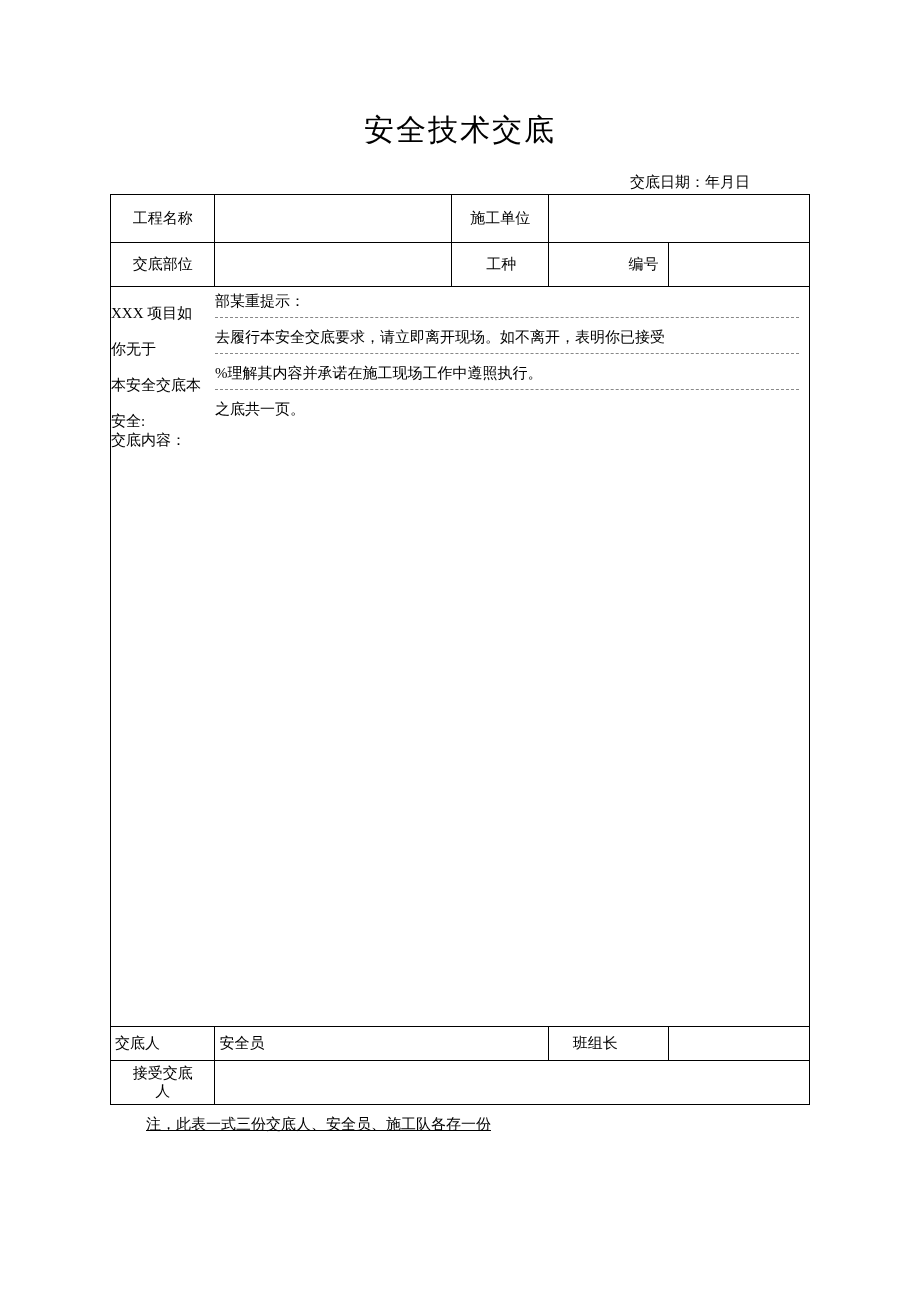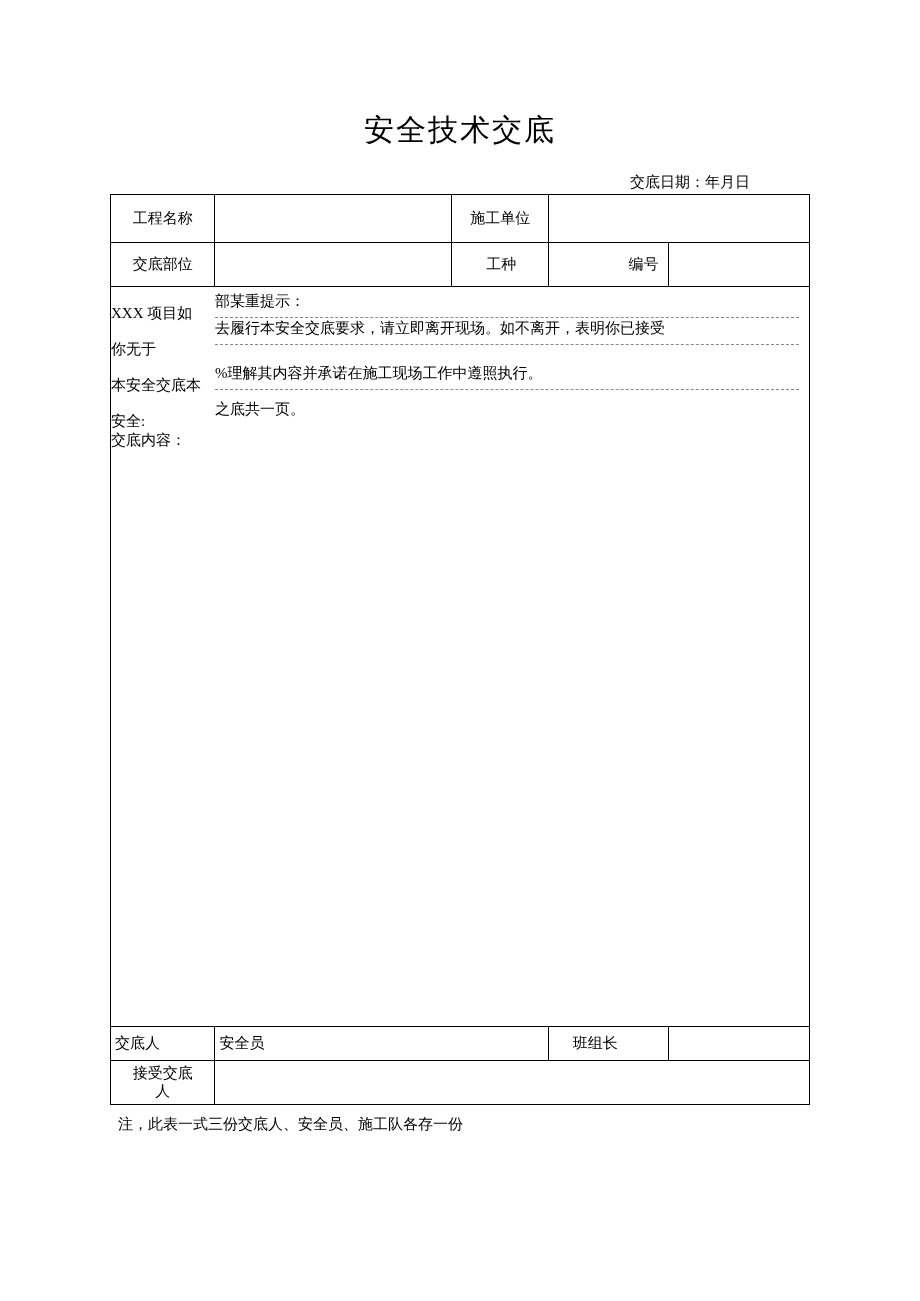--- a/index.html
+++ b/index.html
@@ -86,21 +86,22 @@
       height: 44px;
     }
     .footer-left-label {
       text-align: center;
       line-height: 18px;
       padding-top: 2px;
     }
     .note {
       font-size: 15px;
       margin-top: 10px;
-      margin-left: 8px;
+      margin-left: 36px;
+      text-decoration: underline;
     }
   </style>
 </head>
 <body>
 
 <div class="title">安全技术交底</div>
 <div class="date-line">交底日期：年月日</div>
 
 <table>
   <colgroup>
@@ -128,21 +129,21 @@
   </tr>
 
   <tr>
     <td colspan="5" class="body-cell">
       <div class="body-inner">
 
         <div class="left-col-text" style="top:12px">XXX 项目如</div>
         <div class="right-col-text" style="top:0px">部某重提示：</div>
 
         <div class="left-col-text" style="top:48px">你无于</div>
-        <div class="right-col-text" style="top:27px">去履行本安全交底要求，请立即离开现场。如不离开，表明你已接受</div>
+        <div class="right-col-text" style="top:36px">去履行本安全交底要求，请立即离开现场。如不离开，表明你已接受</div>
 
         <div class="left-col-text" style="top:84px">本安全交底本</div>
         <div class="right-col-text" style="top:72px">%理解其内容并承诺在施工现场工作中遵照执行。</div>
 
         <div class="left-col-text" style="top:120px">安全:</div>
         <div class="right-col-text" style="top:108px;border-bottom:none">之底共一页。</div>
 
         <div class="content-label">交底内容：</div>
       </div>
     </td>

